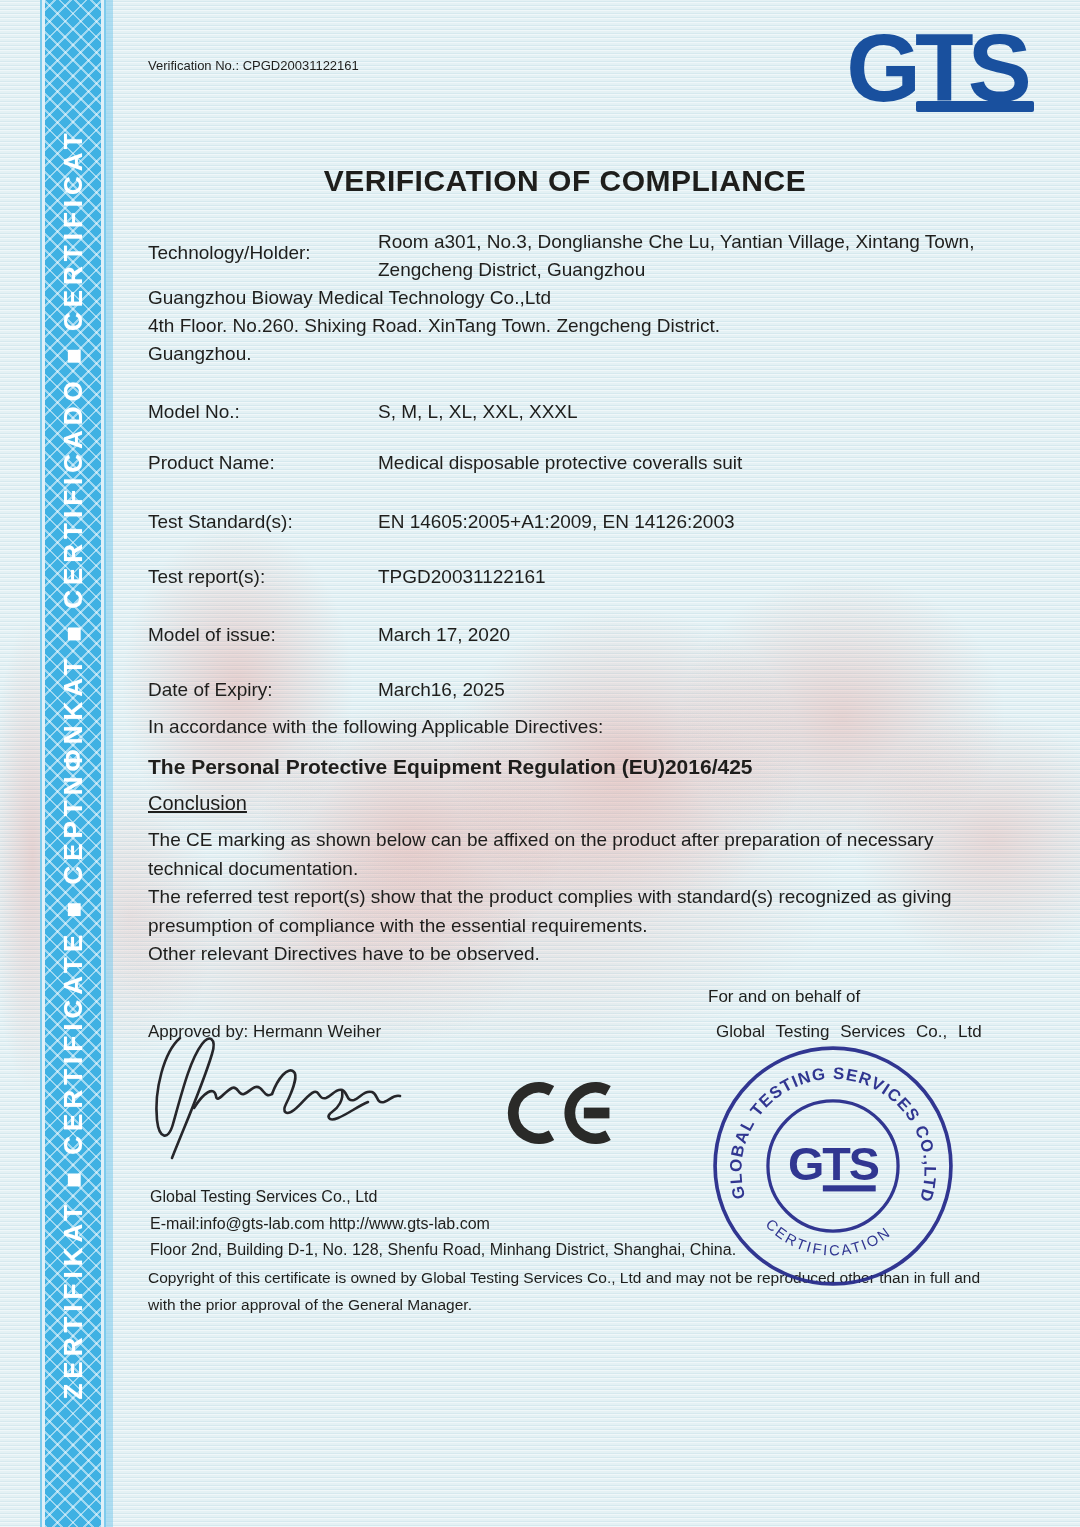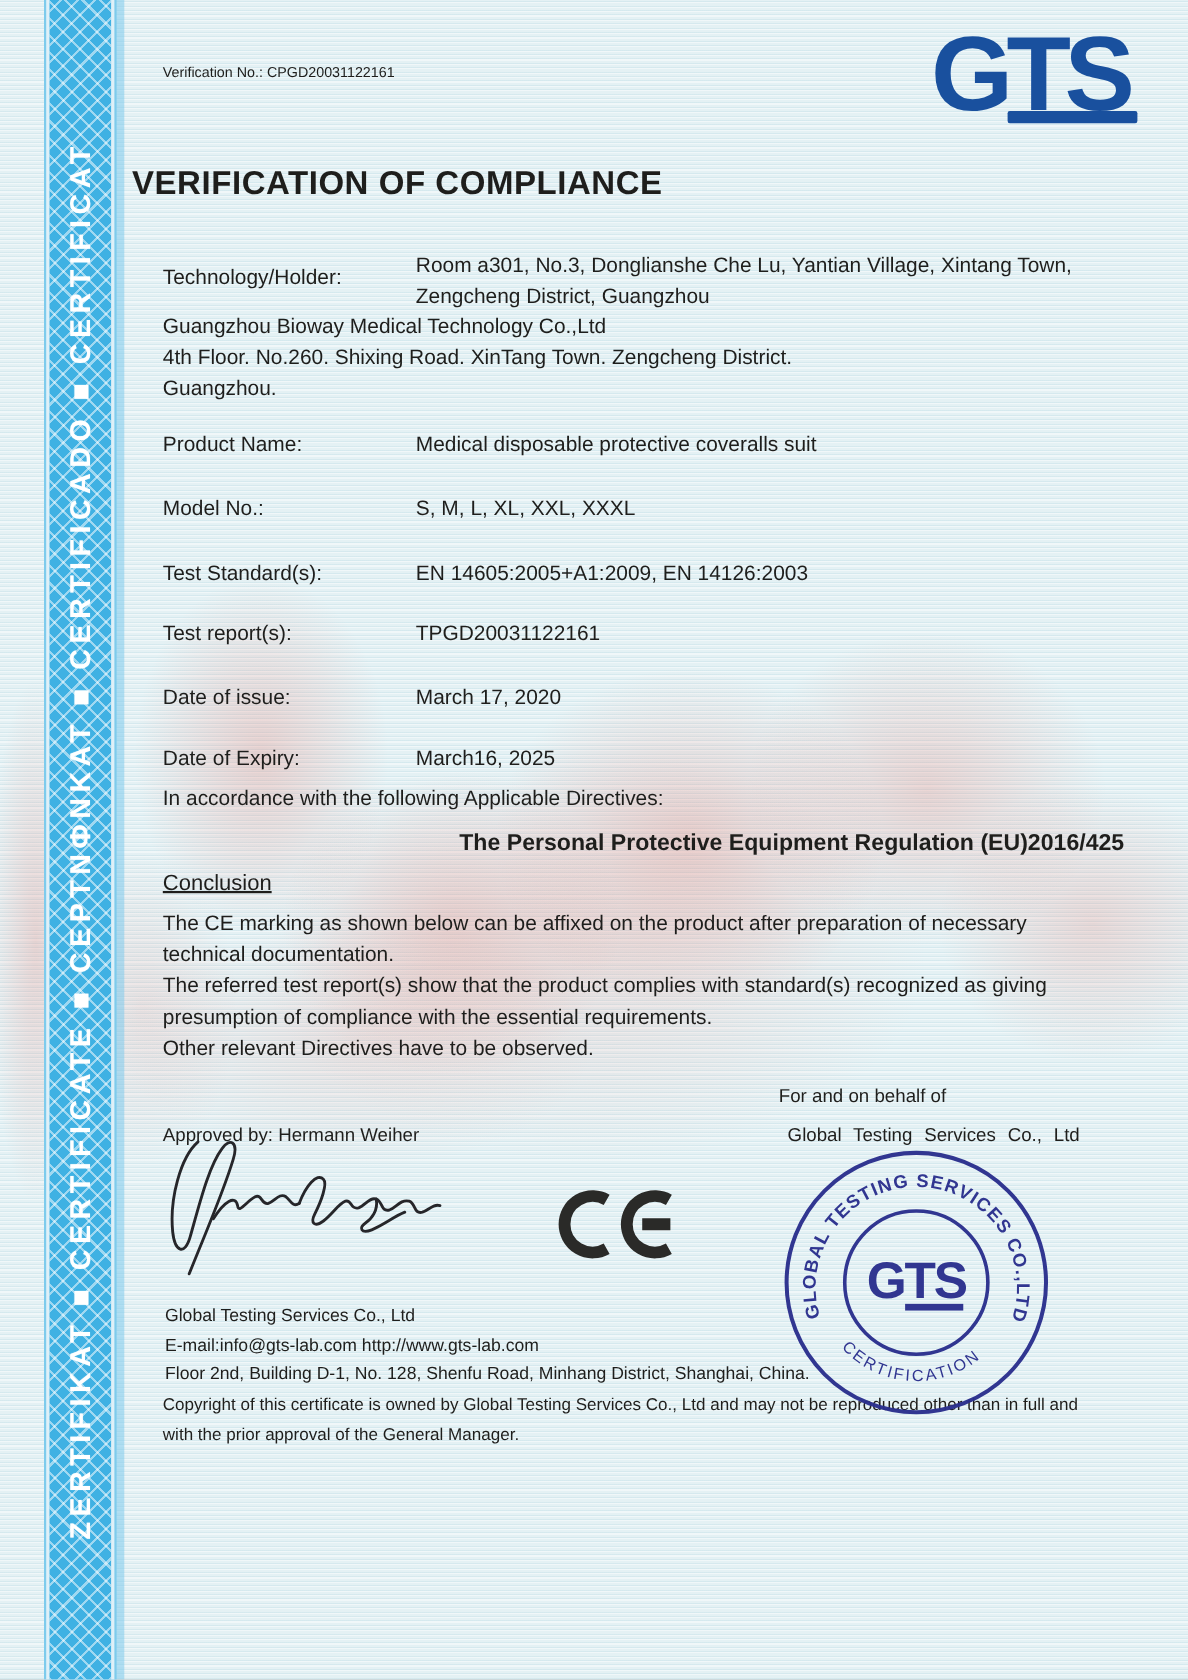--- a/index.html
+++ b/index.html
@@ -58,36 +58,36 @@
   }
   
   .verif-no{position:absolute;left:148px;top:58px;font-size:13px;}
   .gts-logo{
     position:absolute;left:828px;top:22px;width:216px;height:96px;
     font-weight:bold;font-size:96px;line-height:92px;letter-spacing:-6px;
     color:#19509e;text-align:center;
   }
   .gts-logo .bar{position:absolute;left:88px;bottom:6px;width:118px;height:11px;background:#19509e;border-radius:2px;}
   .doc-title{
-    position:absolute;left:120px;top:150px;width:890px;
-    text-align:left;font-size:30px;font-weight:bold;letter-spacing:.5px;
+    position:absolute;left:120px;top:164px;width:890px;
+    text-align:center;font-size:30px;font-weight:bold;letter-spacing:.5px;
   }
   
   .content{position:absolute;left:148px;top:228px;width:874px;font-size:19px;line-height:28px;}
   .row{display:flex;}
   .row .lbl{width:230px;flex:none;}
   .row.multi .lbl{padding-top:11px;}
   .row.m-product{margin-top:23px;}
   .row.m-model{margin-top:30px;}
   .row.m-std{margin-top:31px;}
   .row.m-report{margin-top:27px;align-items:flex-end;}
   .row.m-issue{margin-top:30px;}
   .row.m-expiry{margin-top:27px;}
   .accordance{margin-top:9px;}
-  .directive{margin-top:12px;text-align:right;font-weight:bold;font-size:21px;}
+  .directive{margin-top:12px;text-align:left;font-weight:bold;font-size:21px;}
   .conclusion-h{margin-top:8px;text-decoration:underline;font-size:20px;}
   .paras{margin-top:9px;max-width:828px;line-height:28.5px;}
   .paras p{margin:0;}
   .signoff-row{display:flex;margin-top:14px;font-size:17px;align-items:flex-end;}
   .approved{width:560px;}
   .behalf div:first-child{margin-bottom:7px;}
   .behalf div:last-child{padding-left:8px;word-spacing:6px;}
   
   .signature{position:absolute;left:146px;top:1022px;width:290px;height:150px;z-index:2;}
   .ce-mark{position:absolute;left:503px;top:1066px;width:128px;height:94px;z-index:2;}
@@ -127,42 +127,42 @@
     </div>
 
     <div class="row multi">
       <div class="val">
         <div>Guangzhou Bioway Medical Technology Co.,Ltd</div>
         <div>4th Floor. No.260. Shixing Road. XinTang Town. Zengcheng District.</div>
         <div>Guangzhou.</div>
       </div>
     </div>
 
+    <div class="row m-model">
+      <div class="lbl">Model No.:</div>
+      <div class="val">S, M, L, XL, XXL, XXXL</div>
+    </div>
+
     <div class="row m-product">
       <div class="lbl">Product Name:</div>
       <div class="val">Medical disposable protective coveralls suit</div>
     </div>
 
-    <div class="row m-model">
-      <div class="lbl">Model No.:</div>
-      <div class="val">S, M, L, XL, XXL, XXXL</div>
-    </div>
-
     <div class="row m-std">
       <div class="lbl">Test Standard(s):</div>
       <div class="val">EN 14605:2005+A1:2009, EN 14126:2003</div>
     </div>
 
     <div class="row m-report">
       <div class="lbl">Test report(s):</div>
       <div class="val">TPGD20031122161</div>
     </div>
 
     <div class="row m-issue">
-      <div class="lbl">Date of issue:</div>
+      <div class="lbl">Model of issue:</div>
       <div class="val">March 17, 2020</div>
     </div>
 
     <div class="row m-expiry">
       <div class="lbl">Date of Expiry:</div>
       <div class="val">March16, 2025</div>
     </div>
 
     <div class="accordance">In accordance with the following Applicable Directives:</div>
     <div class="directive">The Personal Protective Equipment Regulation (EU)2016/425</div>

